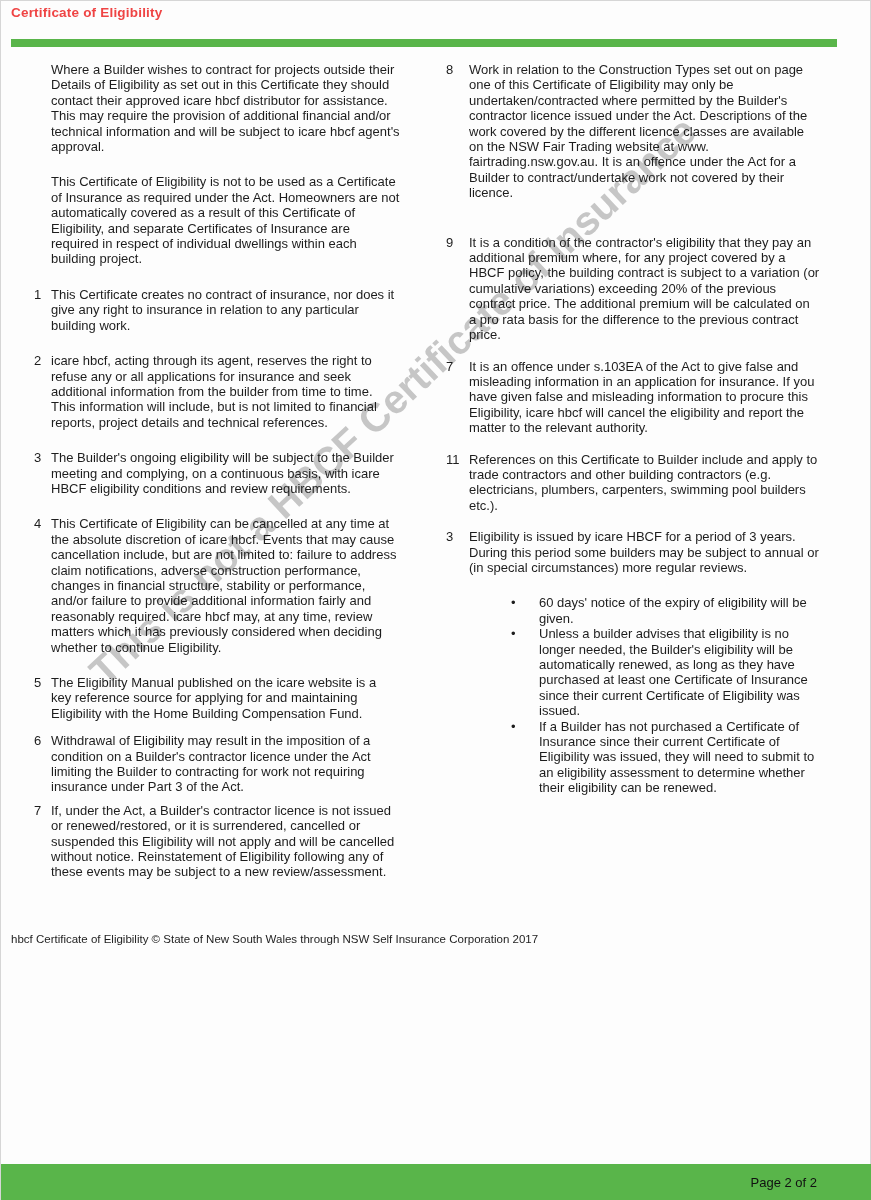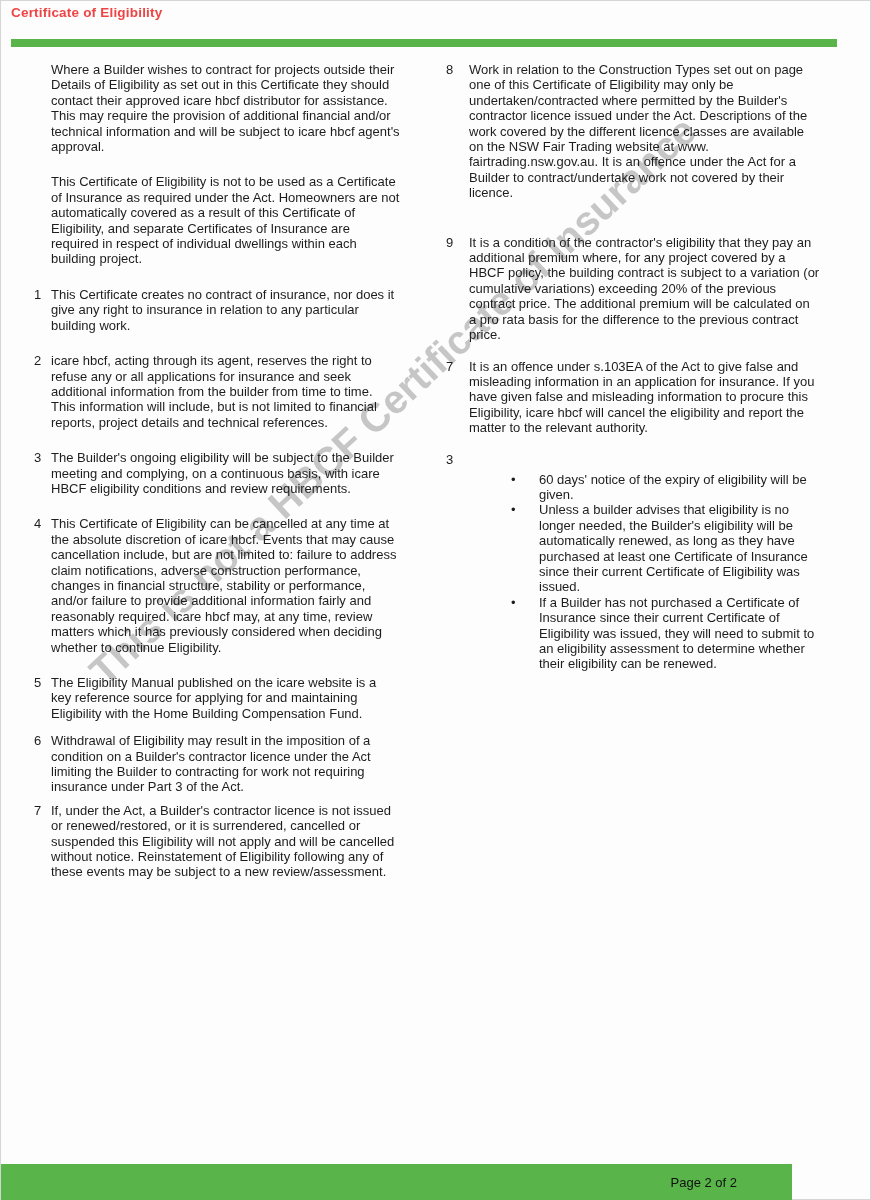--- a/index.html
+++ b/index.html
@@ -50,21 +50,21 @@
   
   .bullet-list{margin:20px 0 0 42px;}
   .bullet-row{display:grid;grid-template-columns:28px 1fr;}
   .bullet-row .bullet{font-size:13px;}
   
   .copyright{
     position:absolute;left:10px;top:932px;z-index:1;
     font-size:11.5px;color:#1d1d1d;
   }
   .footer-bar{
-    position:absolute;left:0;top:1163px;width:791px;height:37px;
+    position:absolute;left:0;top:1163px;width:871px;height:37px;
     background:#59b54a;z-index:2;
     display:flex;align-items:center;justify-content:flex-end;
     box-sizing:border-box;padding-right:55px;
   }
   .footer-bar .page-indicator{
     font-size:13px;color:#111111;
   }
 </style>
 </head>
 <body>
@@ -116,40 +116,46 @@
       <span class="txt">Work in relation to the Construction Types set out on page one of this Certificate of Eligibility may only be undertaken/contracted where permitted by the Builder's contractor licence issued under the Act. Descriptions of the work covered by the different licence classes are available on the NSW Fair Trading website at www. fairtrading.nsw.gov.au. It is an offence under the Act for a Builder to contract/undertake work not covered by their licence.</span>
     </div>
     <div class="item mb-md">
       <span class="num">9</span>
       <span class="txt">It is a condition of the contractor's eligibility that they pay an additional premium where, for any project covered by a HBCF policy, the building contract is subject to a variation (or cumulative variations) exceeding 20% of the previous contract price. The additional premium will be calculated on a pro rata basis for the difference to the previous contract price.</span>
     </div>
     <div class="item mb-md">
       <span class="num">7</span>
       <span class="txt">It is an offence under s.103EA of the Act to give false and misleading information in an application for insurance. If you have given false and misleading information to procure this Eligibility, icare hbcf will cancel the eligibility and report the matter to the relevant authority.</span>
     </div>
+    <div class="item mb-md">
+      <span class="num">11</span>
+      <span class="txt">References on this Certificate to Builder include and apply to trade contractors and other building contractors (e.g. electricians, plumbers, carpenters, swimming pool builders etc.).</span>
+    </div>
 
     <div class="item">
       <span class="num">3</span>
       <span class="txt">
+        <span>Eligibility is issued by icare HBCF for a period of 3 years. During this period some builders may be subject to annual or (in special circumstances) more regular reviews.</span>
         <div class="bullet-list">
           <div class="bullet-row">
             <span class="bullet">•</span>
             <span>60 days' notice of the expiry of eligibility will be given.</span>
           </div>
           <div class="bullet-row">
             <span class="bullet">•</span>
             <span>Unless a builder advises that eligibility is no longer needed, the Builder's eligibility will be automatically renewed, as long as they have purchased at least one Certificate of Insurance since their current Certificate of Eligibility was issued.</span>
           </div>
           <div class="bullet-row">
             <span class="bullet">•</span>
             <span>If a Builder has not purchased a Certificate of Insurance since their current Certificate of Eligibility was issued, they will need to submit to an eligibility assessment to determine whether their eligibility can be renewed.</span>
           </div>
         </div>
       </span>
     </div>
   </div>
 
+  <div class="copyright">hbcf Certificate of Eligibility © State of New South Wales through NSW Self Insurance Corporation 2017</div>
 
   <div class="footer-bar">
     <span class="page-indicator">Page 2 of 2</span>
   </div>
 
 </div>
 
 </body></html>

